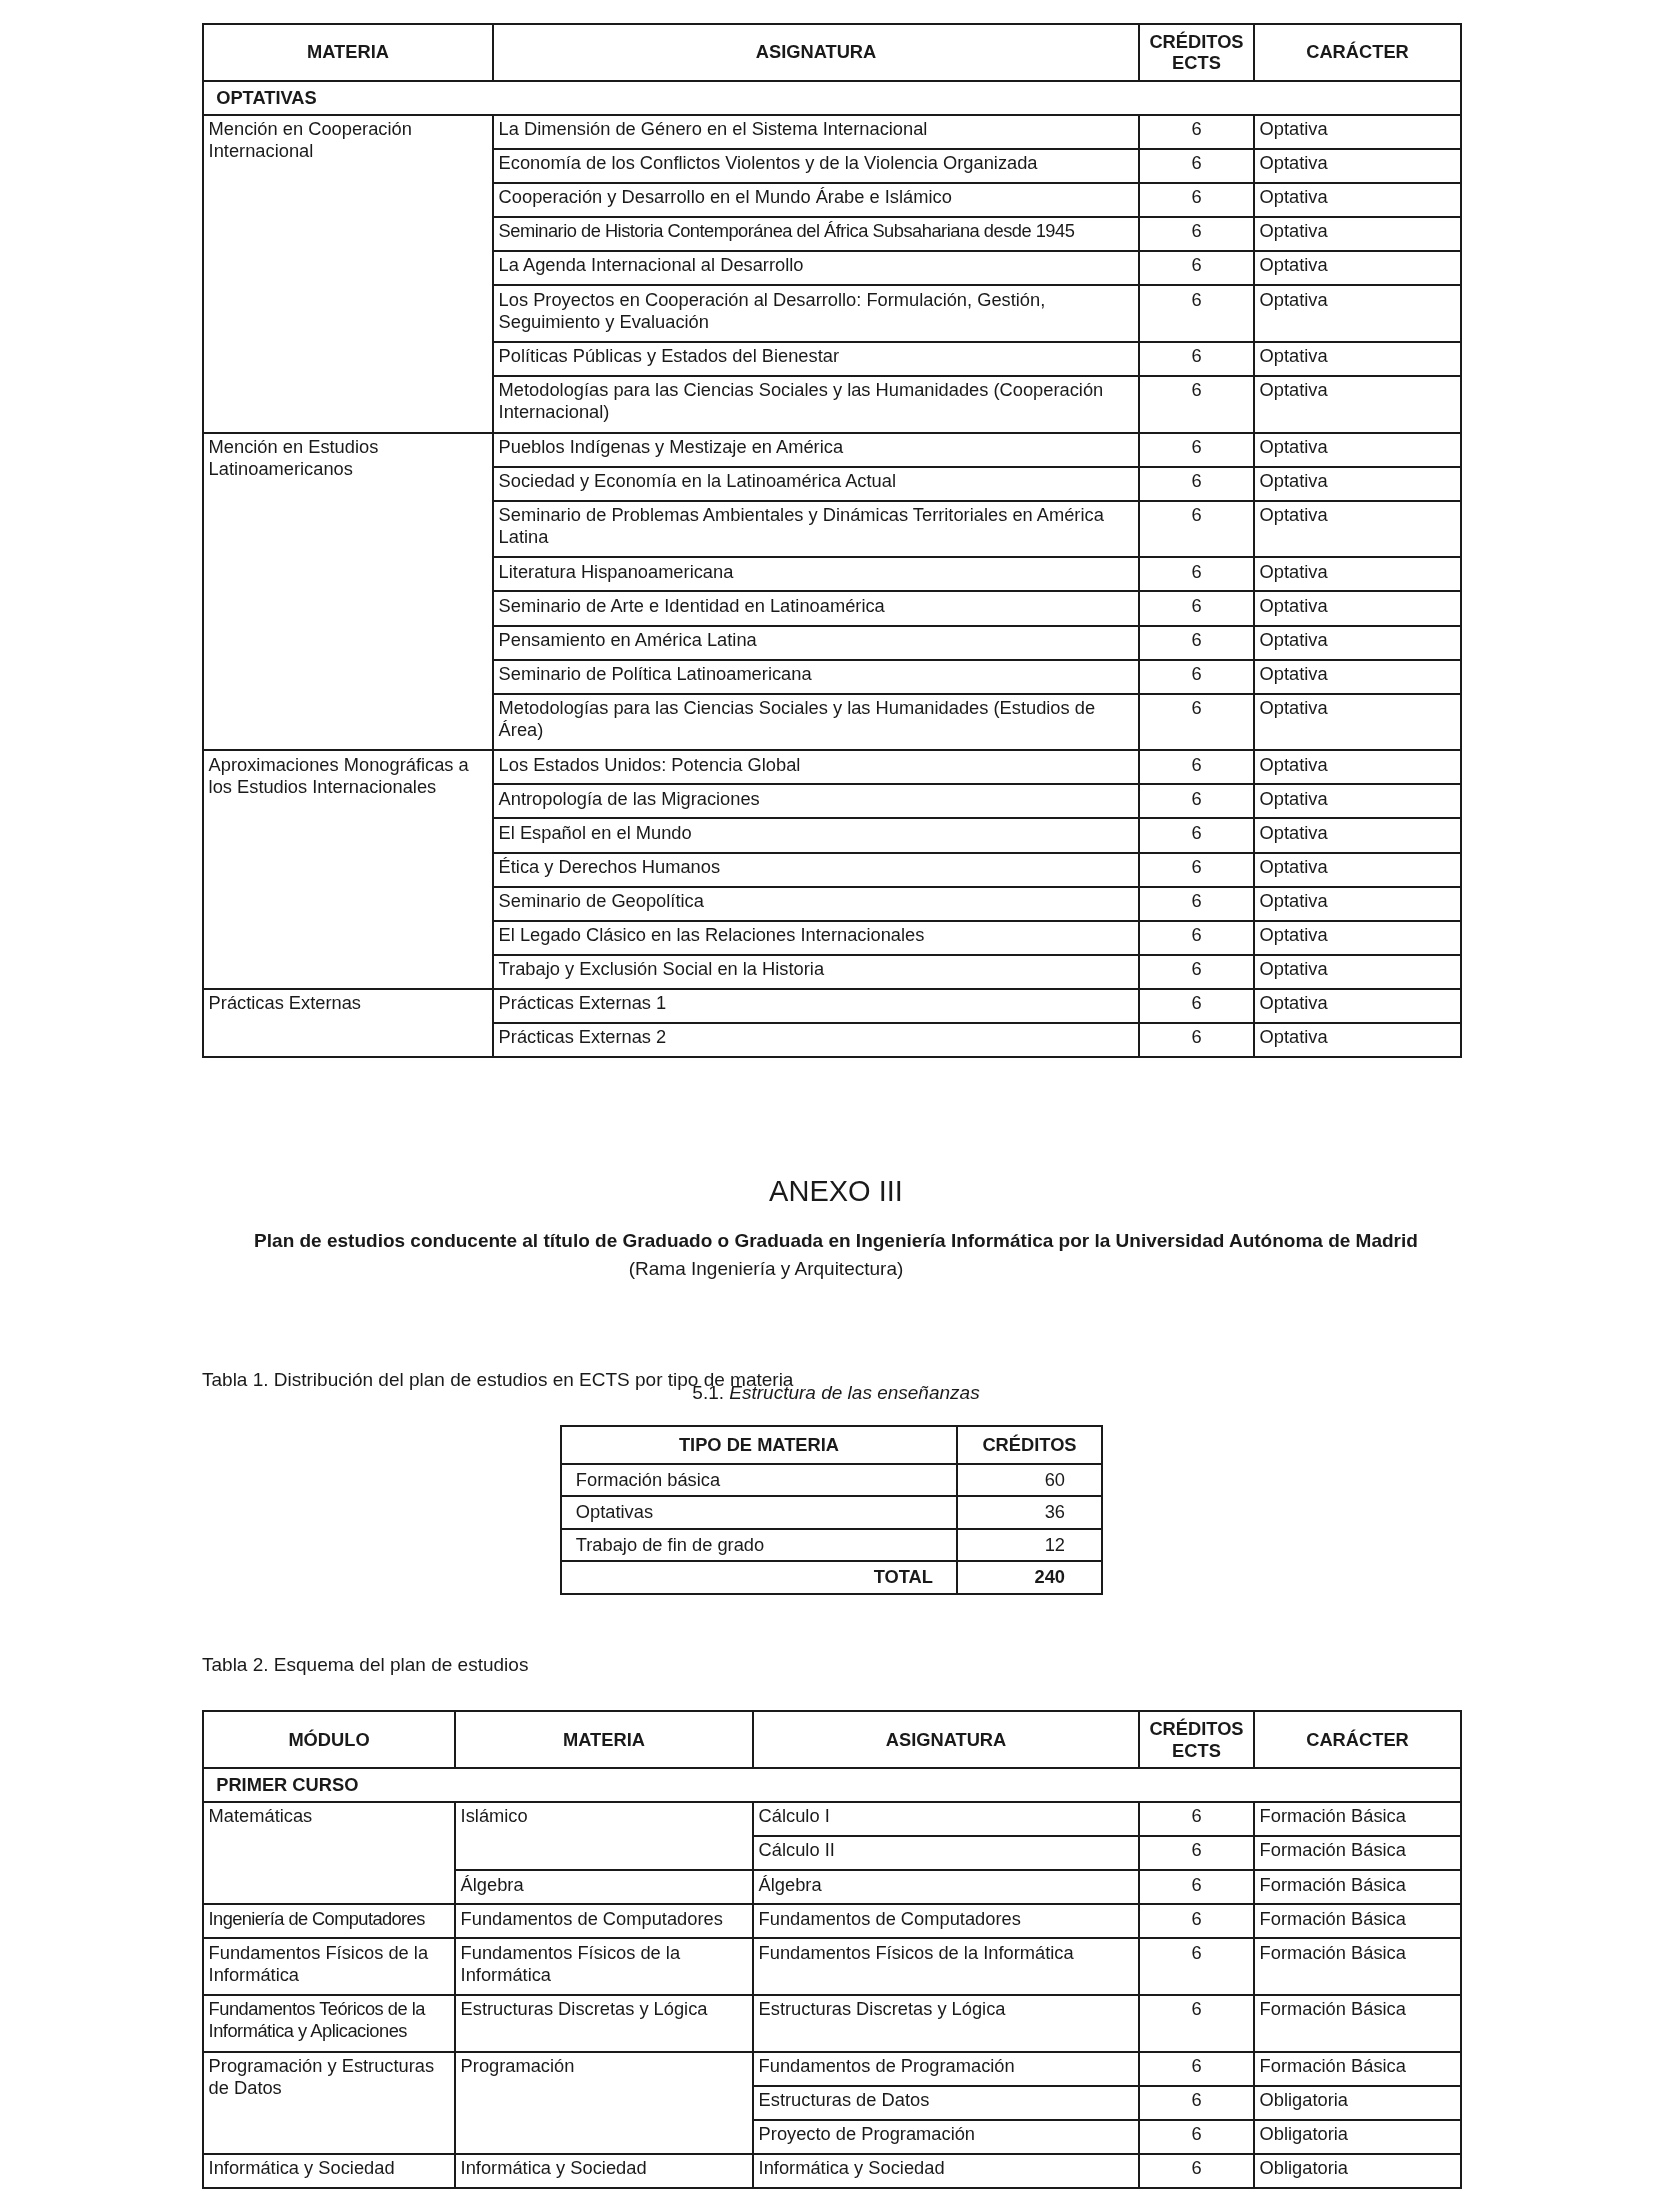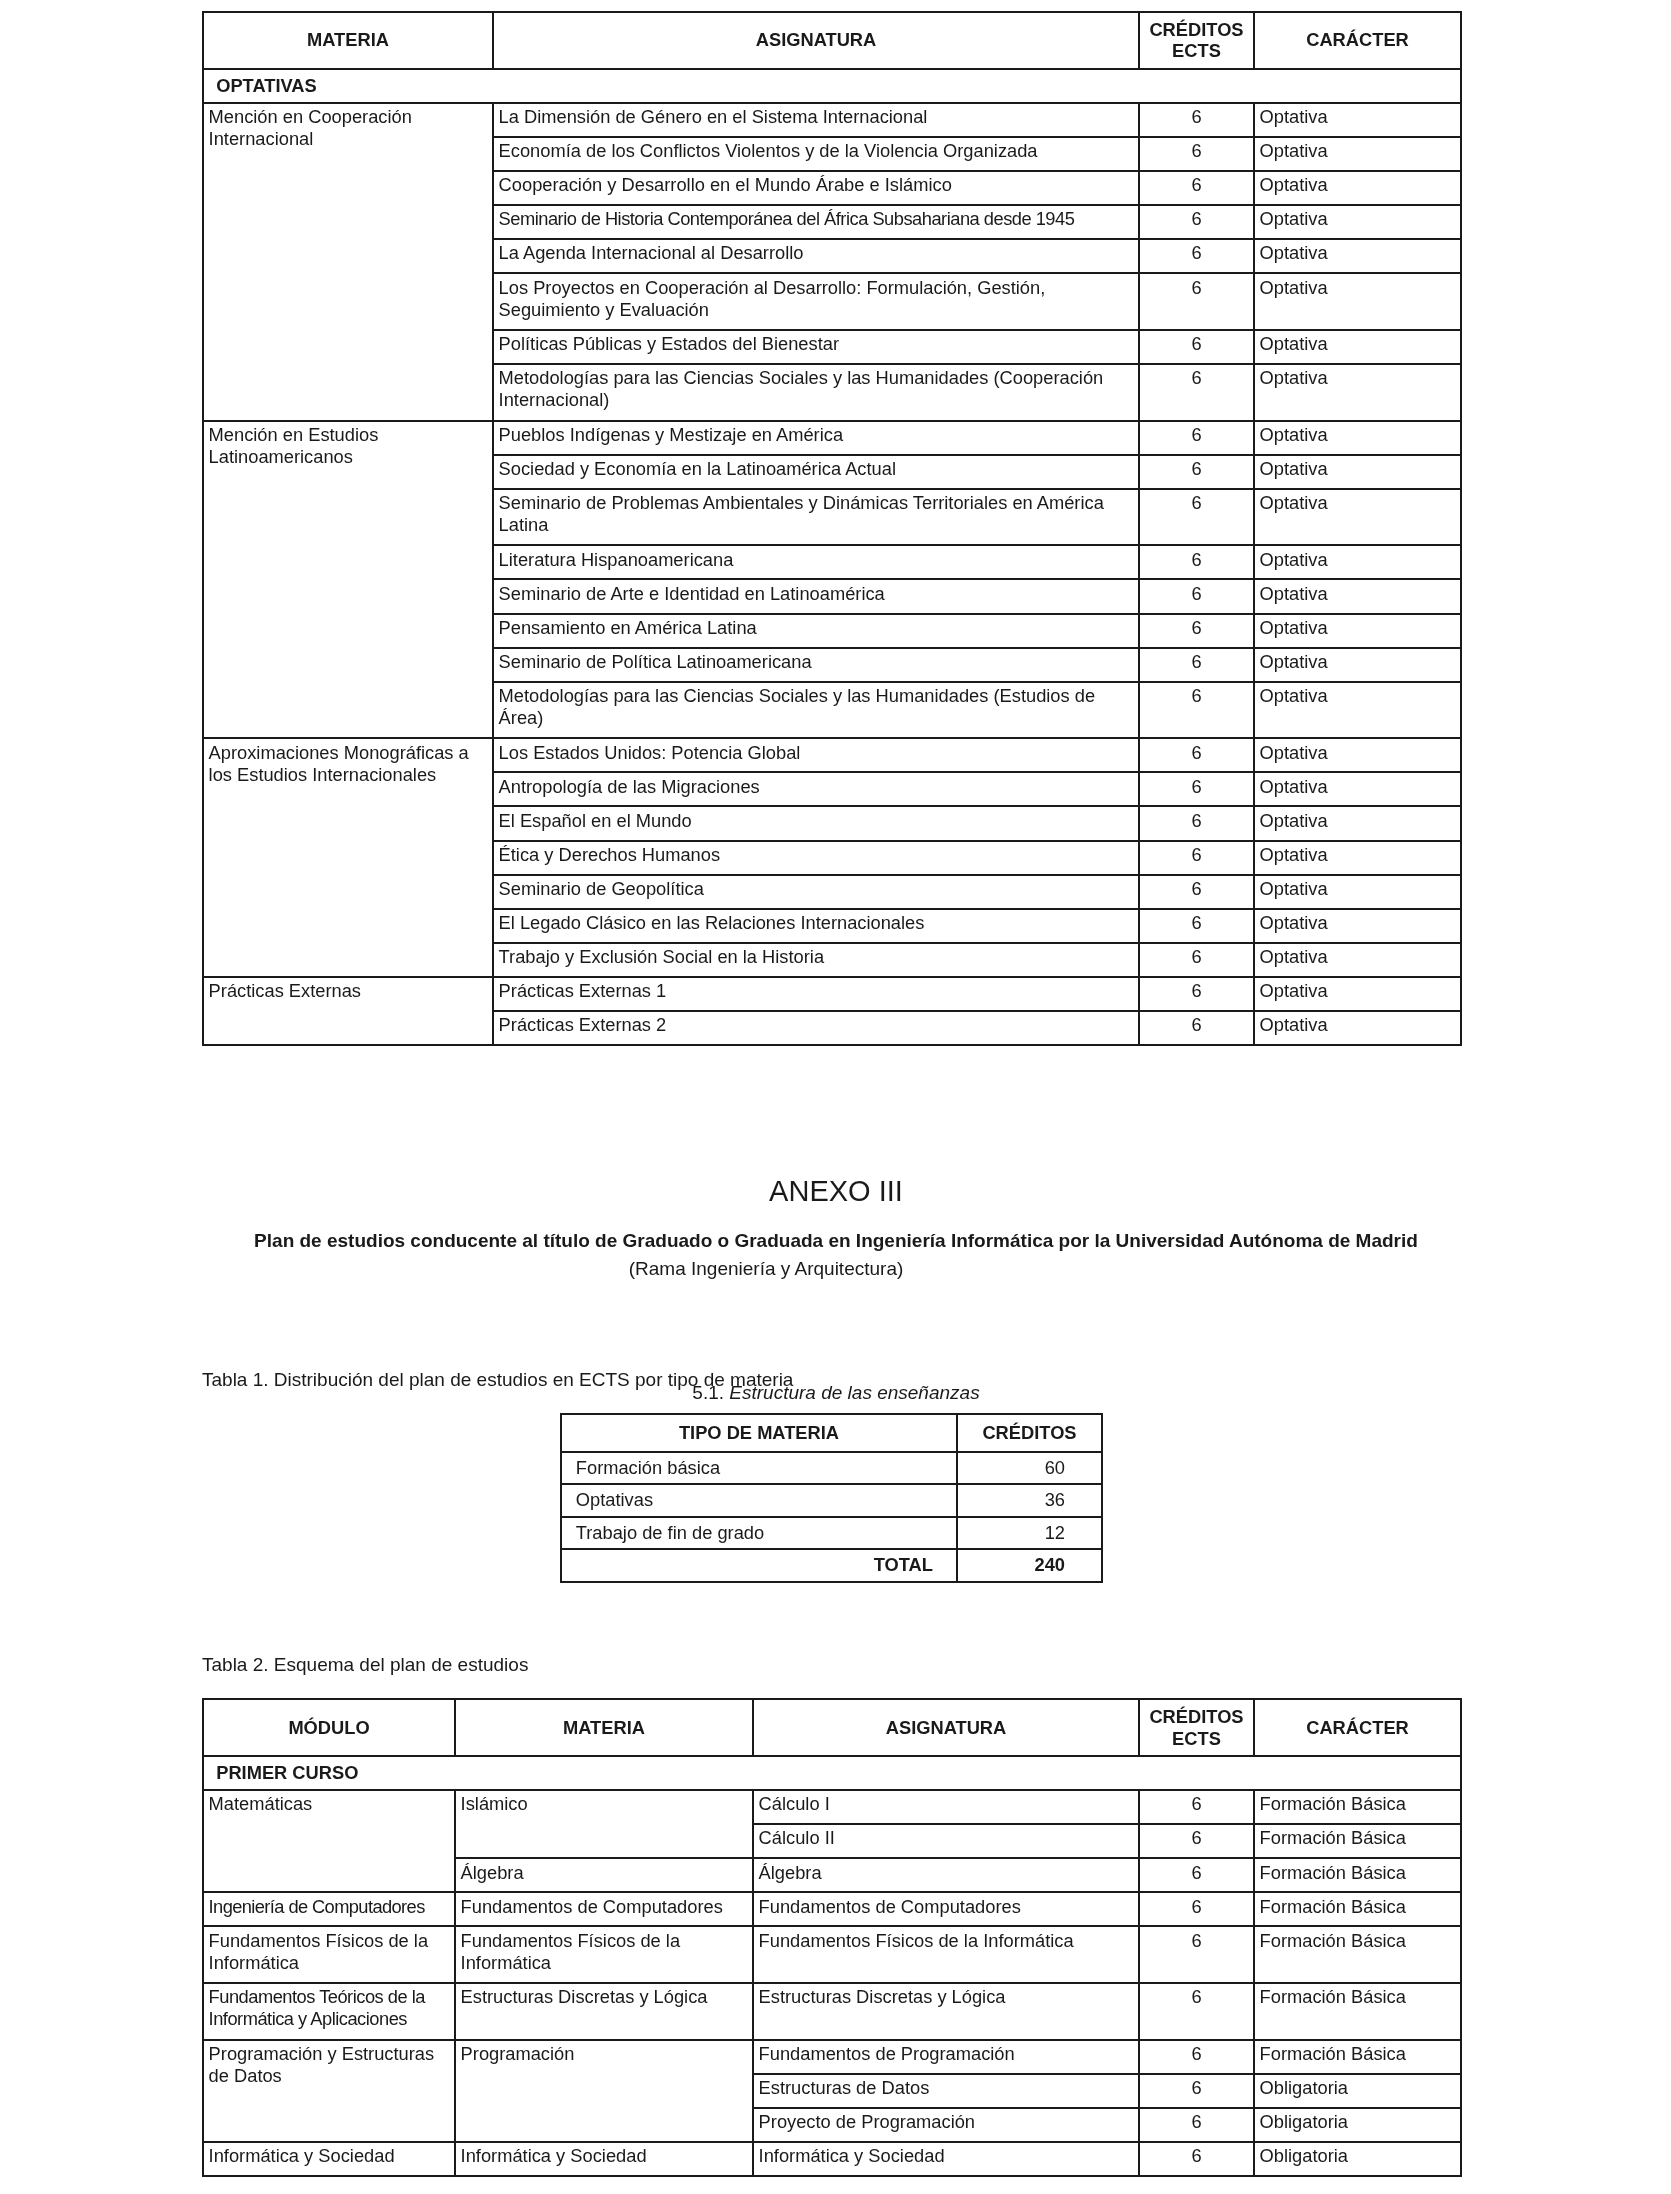--- a/index.html
+++ b/index.html
@@ -1,20 +1,20 @@
 <!DOCTYPE html>
 <html style="font-size:12.2px"><head>
 <meta charset="utf-8">
 <style>
   html, body { margin: 0; padding: 0; background: #ffffff; }
   body {
     width: 1672px; height: 2194px; position: relative; overflow: hidden;
     font-family: "Liberation Sans", "DejaVu Sans", sans-serif; color: #1a1a1a;
   }
-  table { border-collapse: collapse; table-layout: fixed; position: absolute; }
+  table { border-collapse: collapse; table-layout: fixed; position: absolute; margin-top: 12px; }
   td, th {
     border: 2.3px solid #1a1a1a; font-size: 18.3px; line-height: 22px;
     vertical-align: top; padding: 2.3px 4.6px; font-weight: normal; text-align: left;
   }
   th { font-weight: bold; text-align: center; vertical-align: middle; font-size: 18.3px; line-height: 21.4px; }
   .num { text-align: center; }
   .section td { font-weight: bold; padding-left: 12.2px; height: 27.5px; vertical-align: middle; }
   #t-optativas { left: 202px; top: 10.7px; width: 1258px; }
   #t-optativas tbody tr td { height: 27.5px; }
   #t-optativas tbody tr.two td { height: 50px; }

